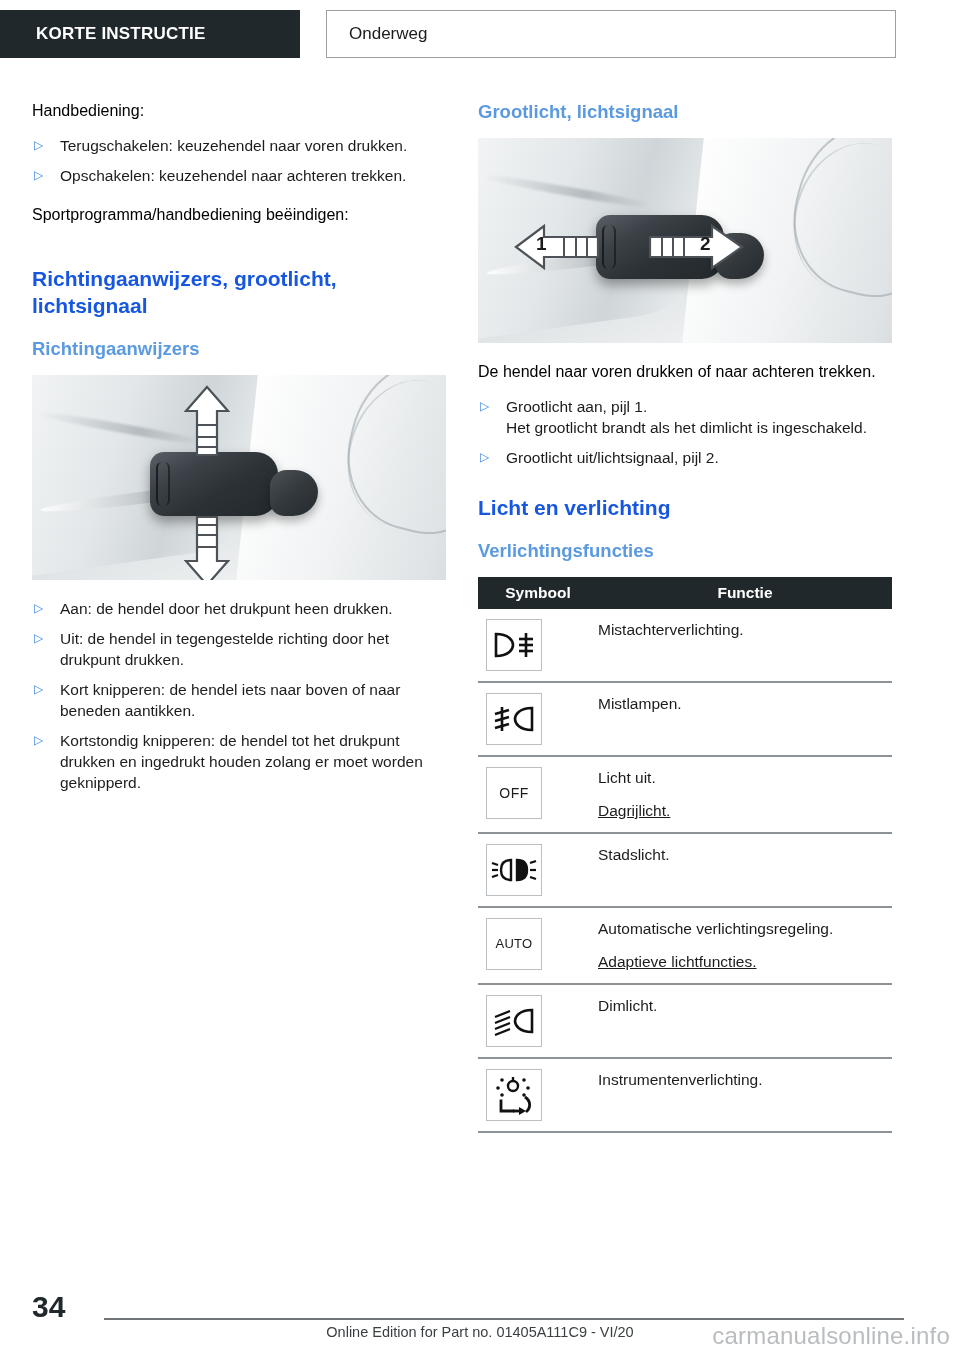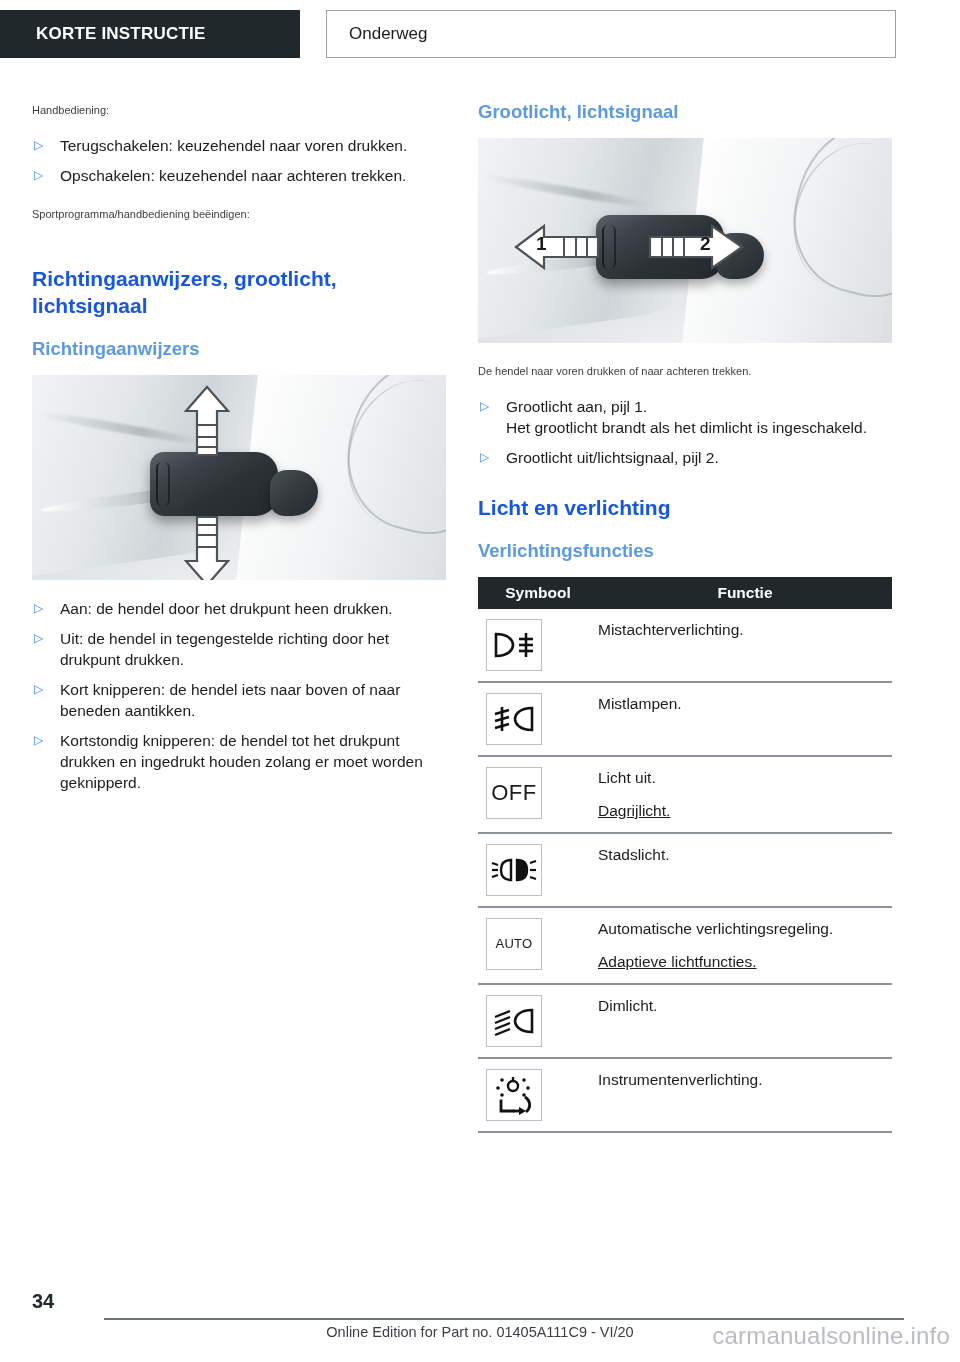--- a/index.html
+++ b/index.html
@@ -63,23 +63,23 @@
     position: absolute;
     top: 100px;
     width: 414px;
   }
   .col-left { left: 32px; }
   .col-right { left: 478px; }
 
   
   p.body-text {
     margin: 0 0 0 0;
-    font-size: 11px;
+    font-size: 16px;
     line-height: 21px;
-    color: #404040;
+    color: #000000;
   }
   .gap-sm { height: 14px; }
   .gap-md { height: 18px; }
   .gap-lg { height: 26px; }
 
   ul.bullets {
     list-style: none;
     margin: 0;
     padding: 0;
   }
@@ -277,21 +277,21 @@
     height: 52px;
     border: 1px solid #b9bfc2;
     background: #ffffff;
     display: flex;
     align-items: center;
     justify-content: center;
     box-sizing: border-box;
   }
   .sym-box svg { display: block; }
   .sym-text {
-    font-size: 22px;
+    font-size: 14px;
     font-weight: 500;
     letter-spacing: 0.5px;
     color: #1c1c1c;
   }
   .sym-text.small {
     font-size: 13px;
     letter-spacing: 0.3px;
   }
   .fn-line { display: block; }
   .fn-line + .fn-line { margin-top: 11px; text-decoration: underline; }
@@ -301,21 +301,21 @@
     position: absolute;
     left: 0;
     bottom: 0;
     width: 960px;
     height: 92px;
   }
   .page-num {
     position: absolute;
     left: 32px;
     top: 20px;
-    font-size: 20px;
+    font-size: 30px;
     font-weight: bold;
     color: #21282b;
   }
   .footer-rule {
     position: absolute;
     left: 104px;
     top: 48px;
     width: 800px;
     height: 2px;
     background: #6f7578;

